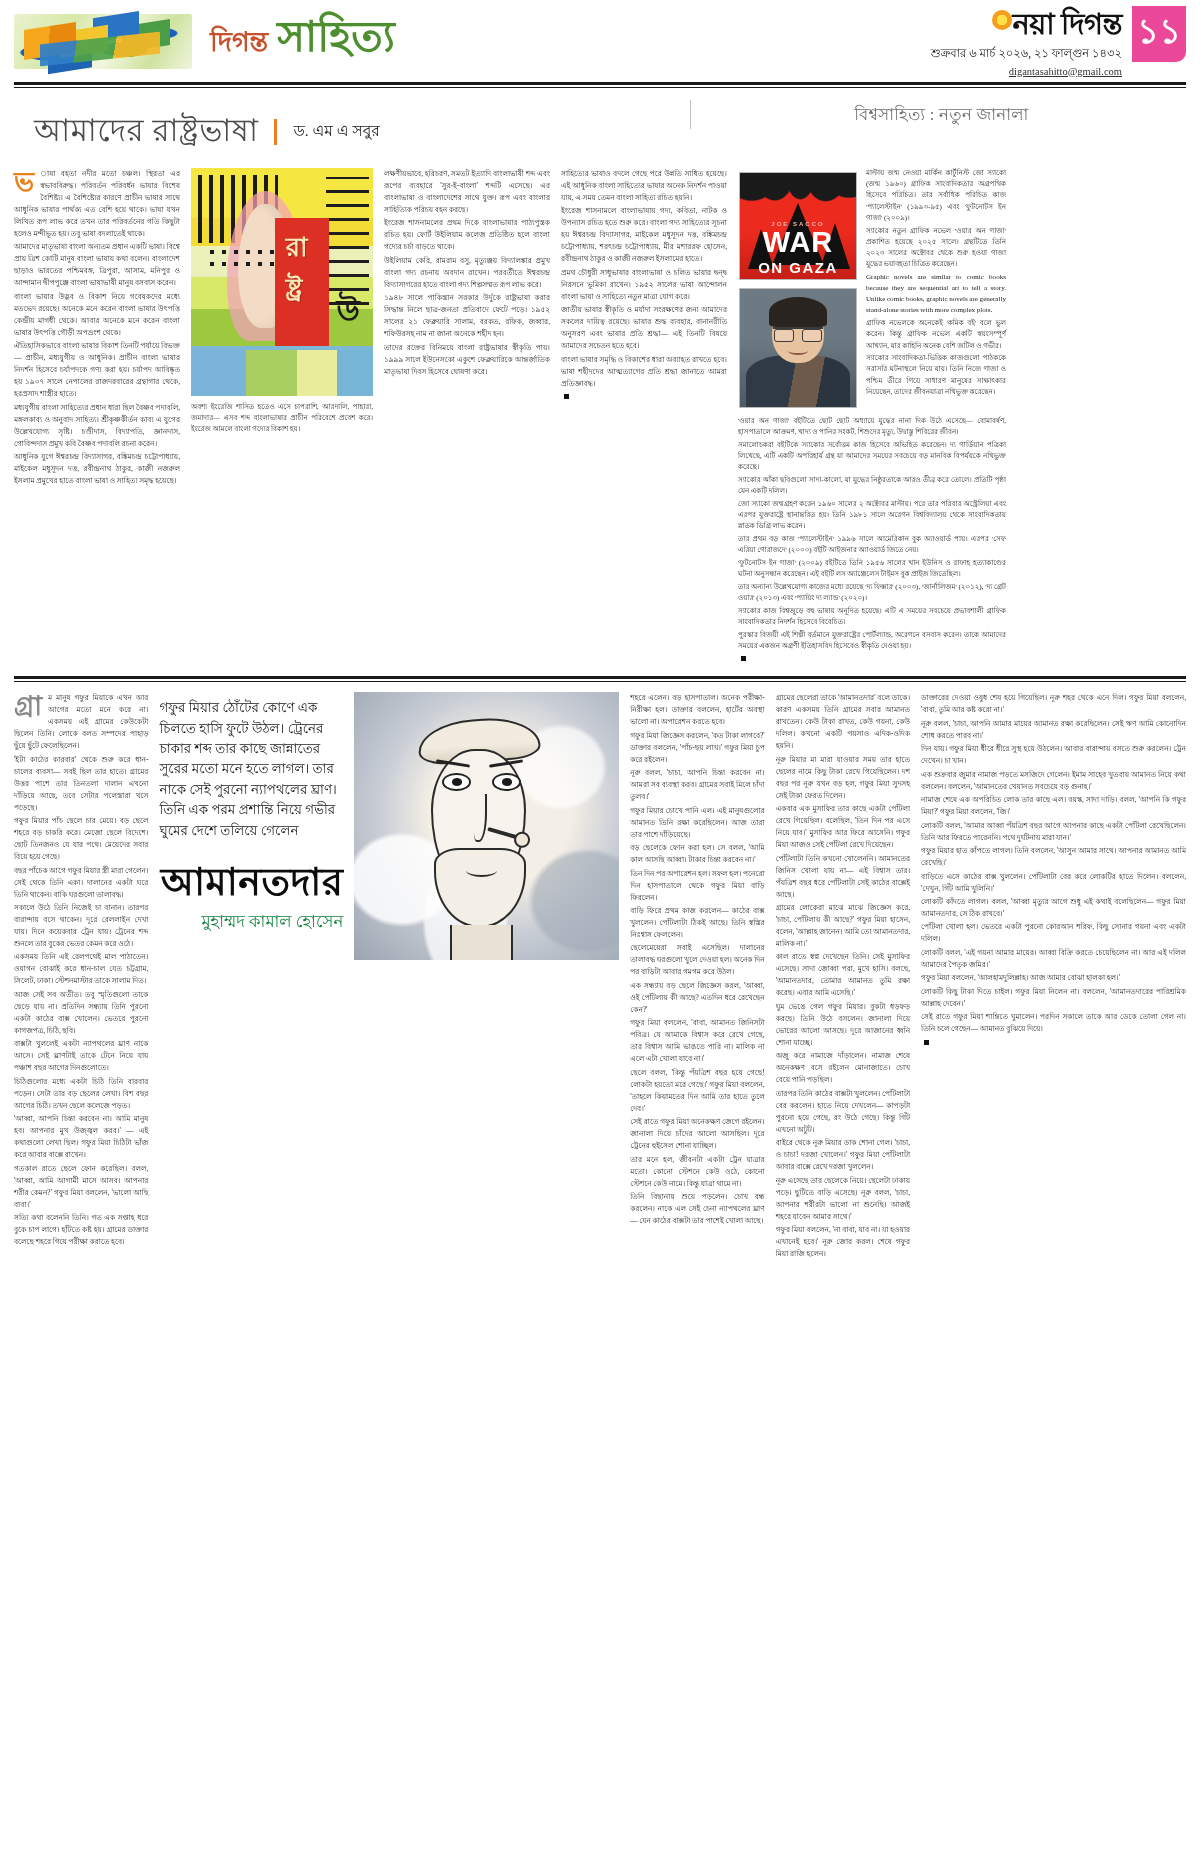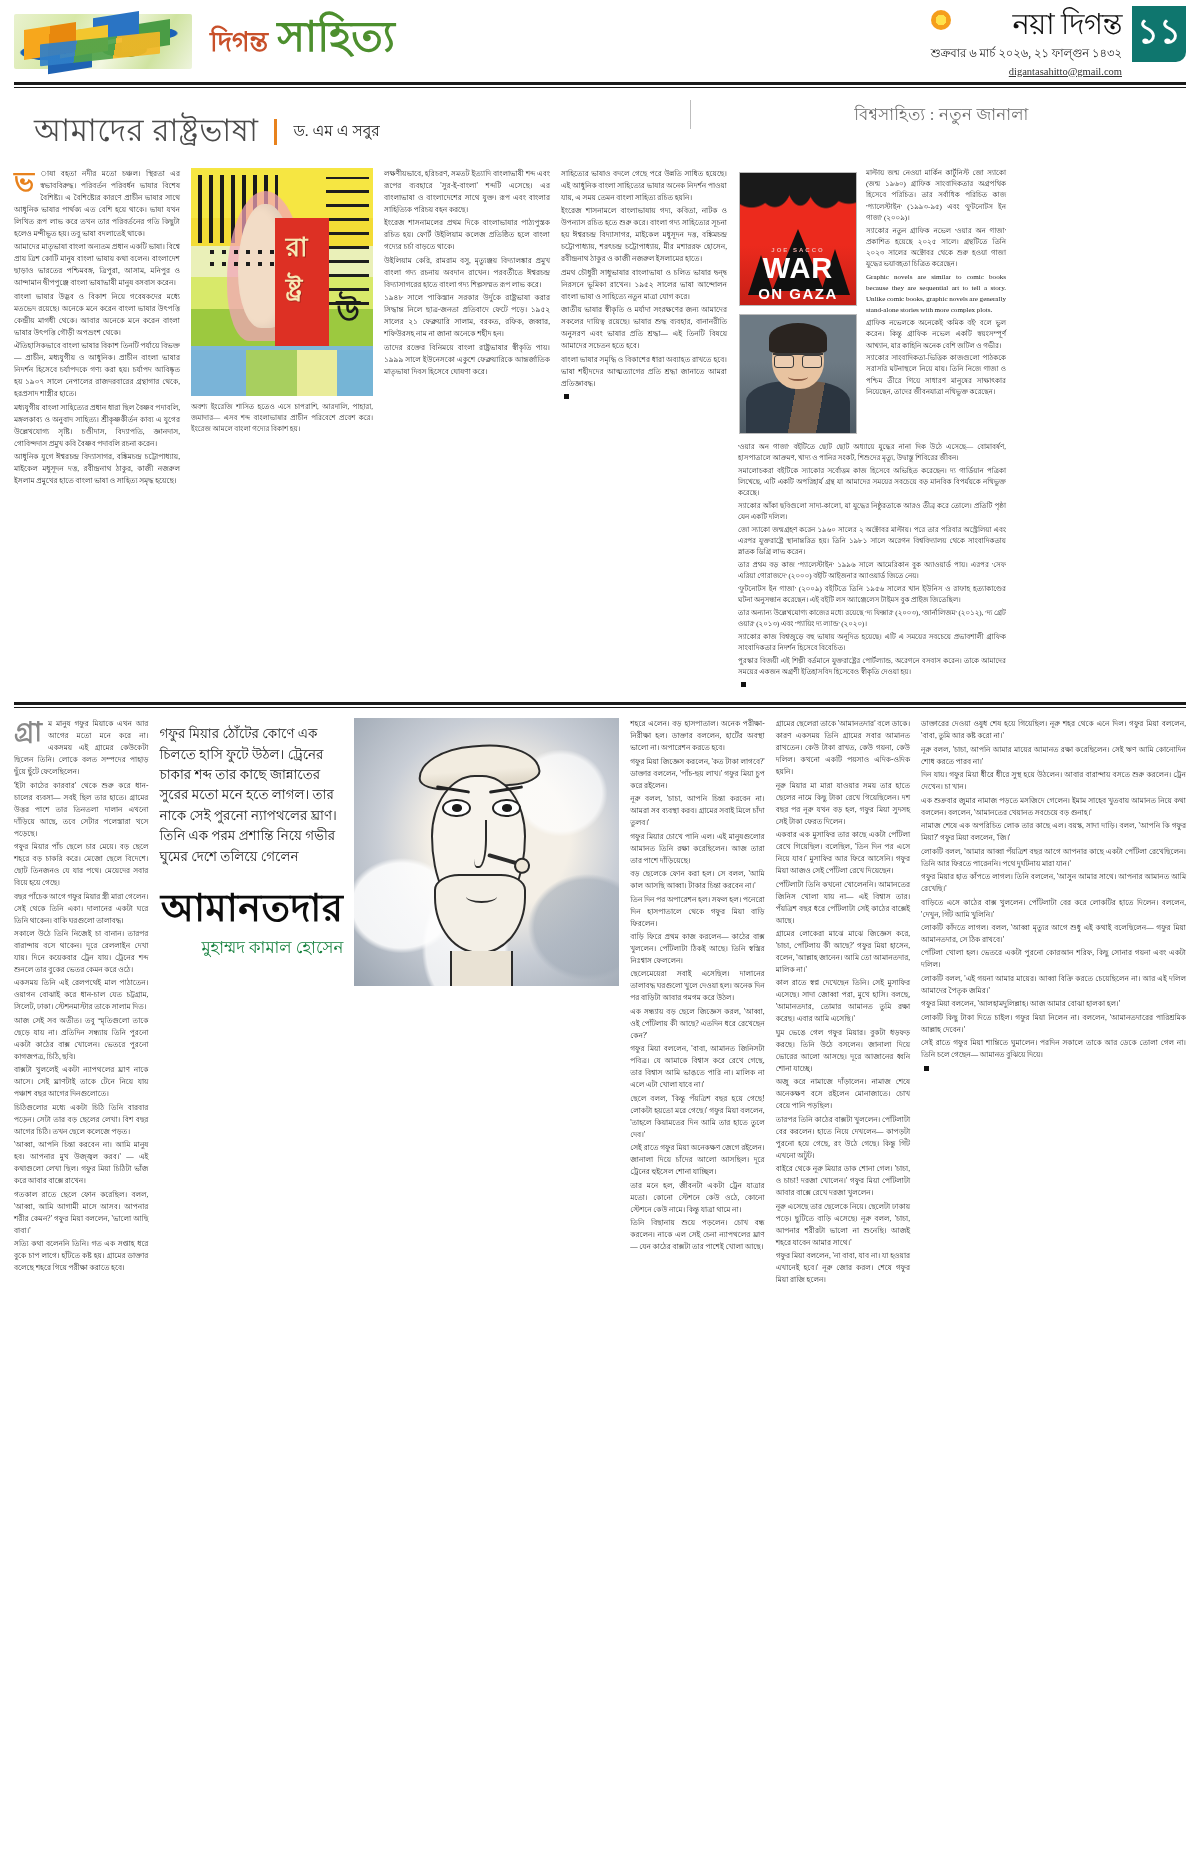--- a/index.html
+++ b/index.html
@@ -61,34 +61,34 @@
     font-family: "Liberation Serif", serif;
   }
   .mast-title .w2 {
     font-size: 42px; color: #4d8f2e; font-weight: 700; line-height: 1;
     font-family: "Liberation Serif", serif;
   }
 
   .mast-right { display: flex; align-items: flex-start; gap: 10px; }
   .mast-brand-block { text-align: right; padding-top: 4px; }
   .mast-brand {
-    display: flex; align-items: center; justify-content: space-between; gap: 0;
-    font-size: 29px; font-weight: 400; color: #121212; line-height: 1;
+    display: flex; align-items: center; justify-content: flex-end; gap: 0;
+    font-size: 29px; font-weight: 700; color: #121212; line-height: 1;
     letter-spacing: -0.5px;
   }
   .sunburst {
     width: 20px; height: 20px; border-radius: 50%;
     background: radial-gradient(circle, #ffe24a 0 38%, #f59e1b 39% 70%, #ef7215 71% 100%);
     display: inline-block; margin-bottom: 10px;
   }
   .mast-date { font-size: 11.5px; color: #1b1b1b; margin-top: 5px; }
   .mast-mail { font-size: 10.5px; color: #333; margin-top: 2px; text-decoration: underline; }
   .page-num {
     width: 54px; height: 56px;
-    background: #0f766e; color: #ffffff;
+    background: #ec4899; color: #ffffff;
     border-radius: 0 0 10px 0;
     display: flex; align-items: center; justify-content: center;
     font-size: 34px; font-weight: 700;
   }
 
   .rule-thick { height: 3px; background: #1a1a1a; margin: 0 14px; }
   .rule-thin { height: 1px; background: #1a1a1a; margin: 2px 14px 0; }
 
   
   .sectionA { padding: 12px 14px 0; }
@@ -194,21 +194,21 @@
     position: absolute; right: 2%; top: 4%; width: 24%; height: 56%;
     background: repeating-linear-gradient(0deg,#1e1e1e 0 3px, transparent 3px 14px);
   }
   .art-collage .stripe-b {
     position: absolute; left: 0; bottom: 0; width: 100%; height: 20%;
     background: linear-gradient(90deg,#7ab4d8 0 30%, #a8cf5f 30% 58%, #e9ec9a 58% 80%, #76b5d6 80% 100%);
   }
 
   
   .bookcover {
-    width: 118px; height: 134px;
+    width: 118px; height: 108px;
     margin: 4px auto 8px;
     position: relative; overflow: hidden;
     background: #e8231c;
     border: 1px solid #bbb;
   }
   .bookcover .flames {
     position: absolute; inset: 0;
     background:
       radial-gradient(ellipse at 10% 0%, #1a1a1a 0 18%, transparent 19%),
       radial-gradient(ellipse at 30% 5%, #1a1a1a 0 15%, transparent 16%),

